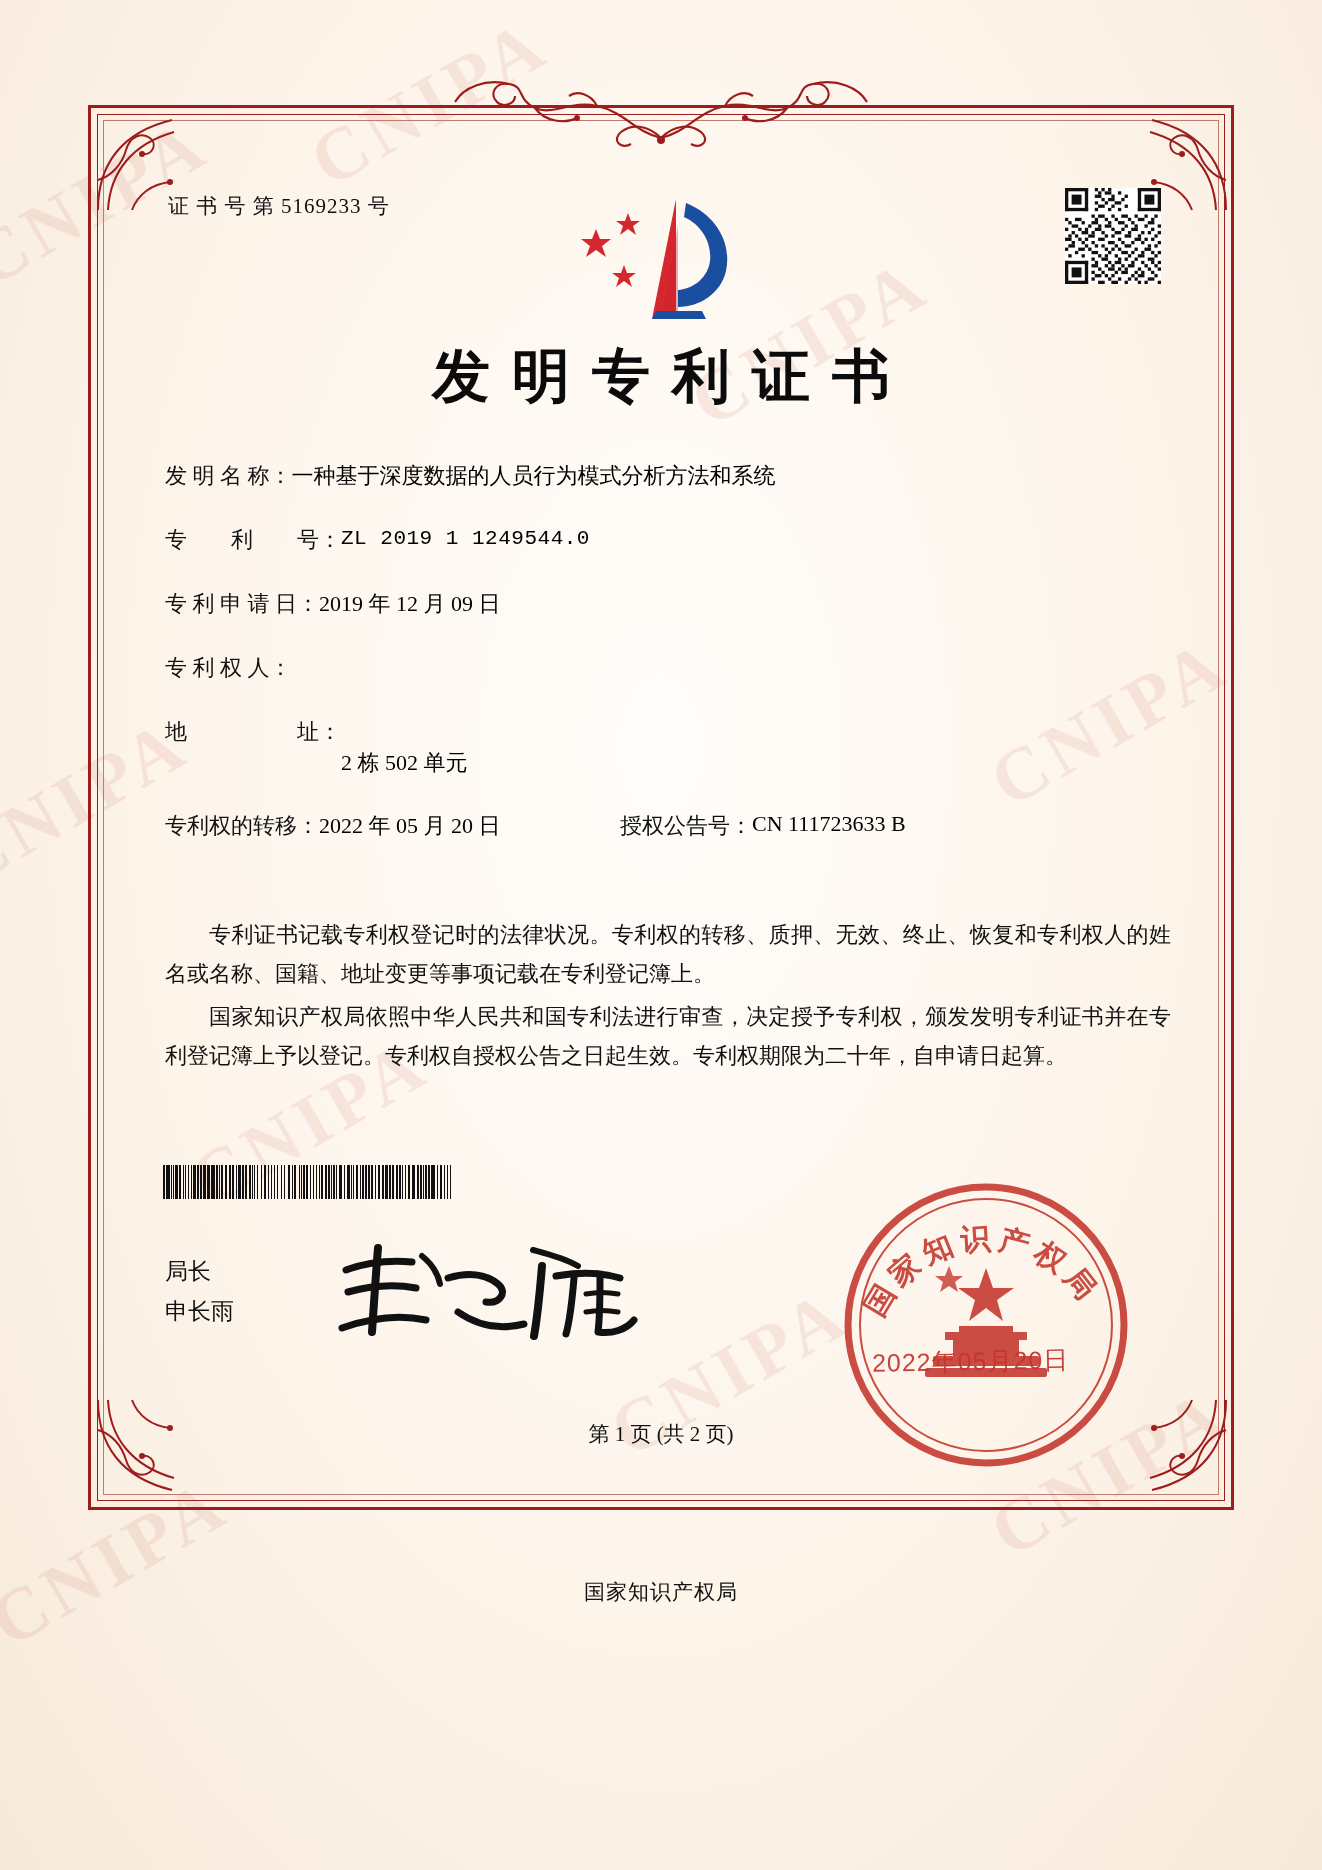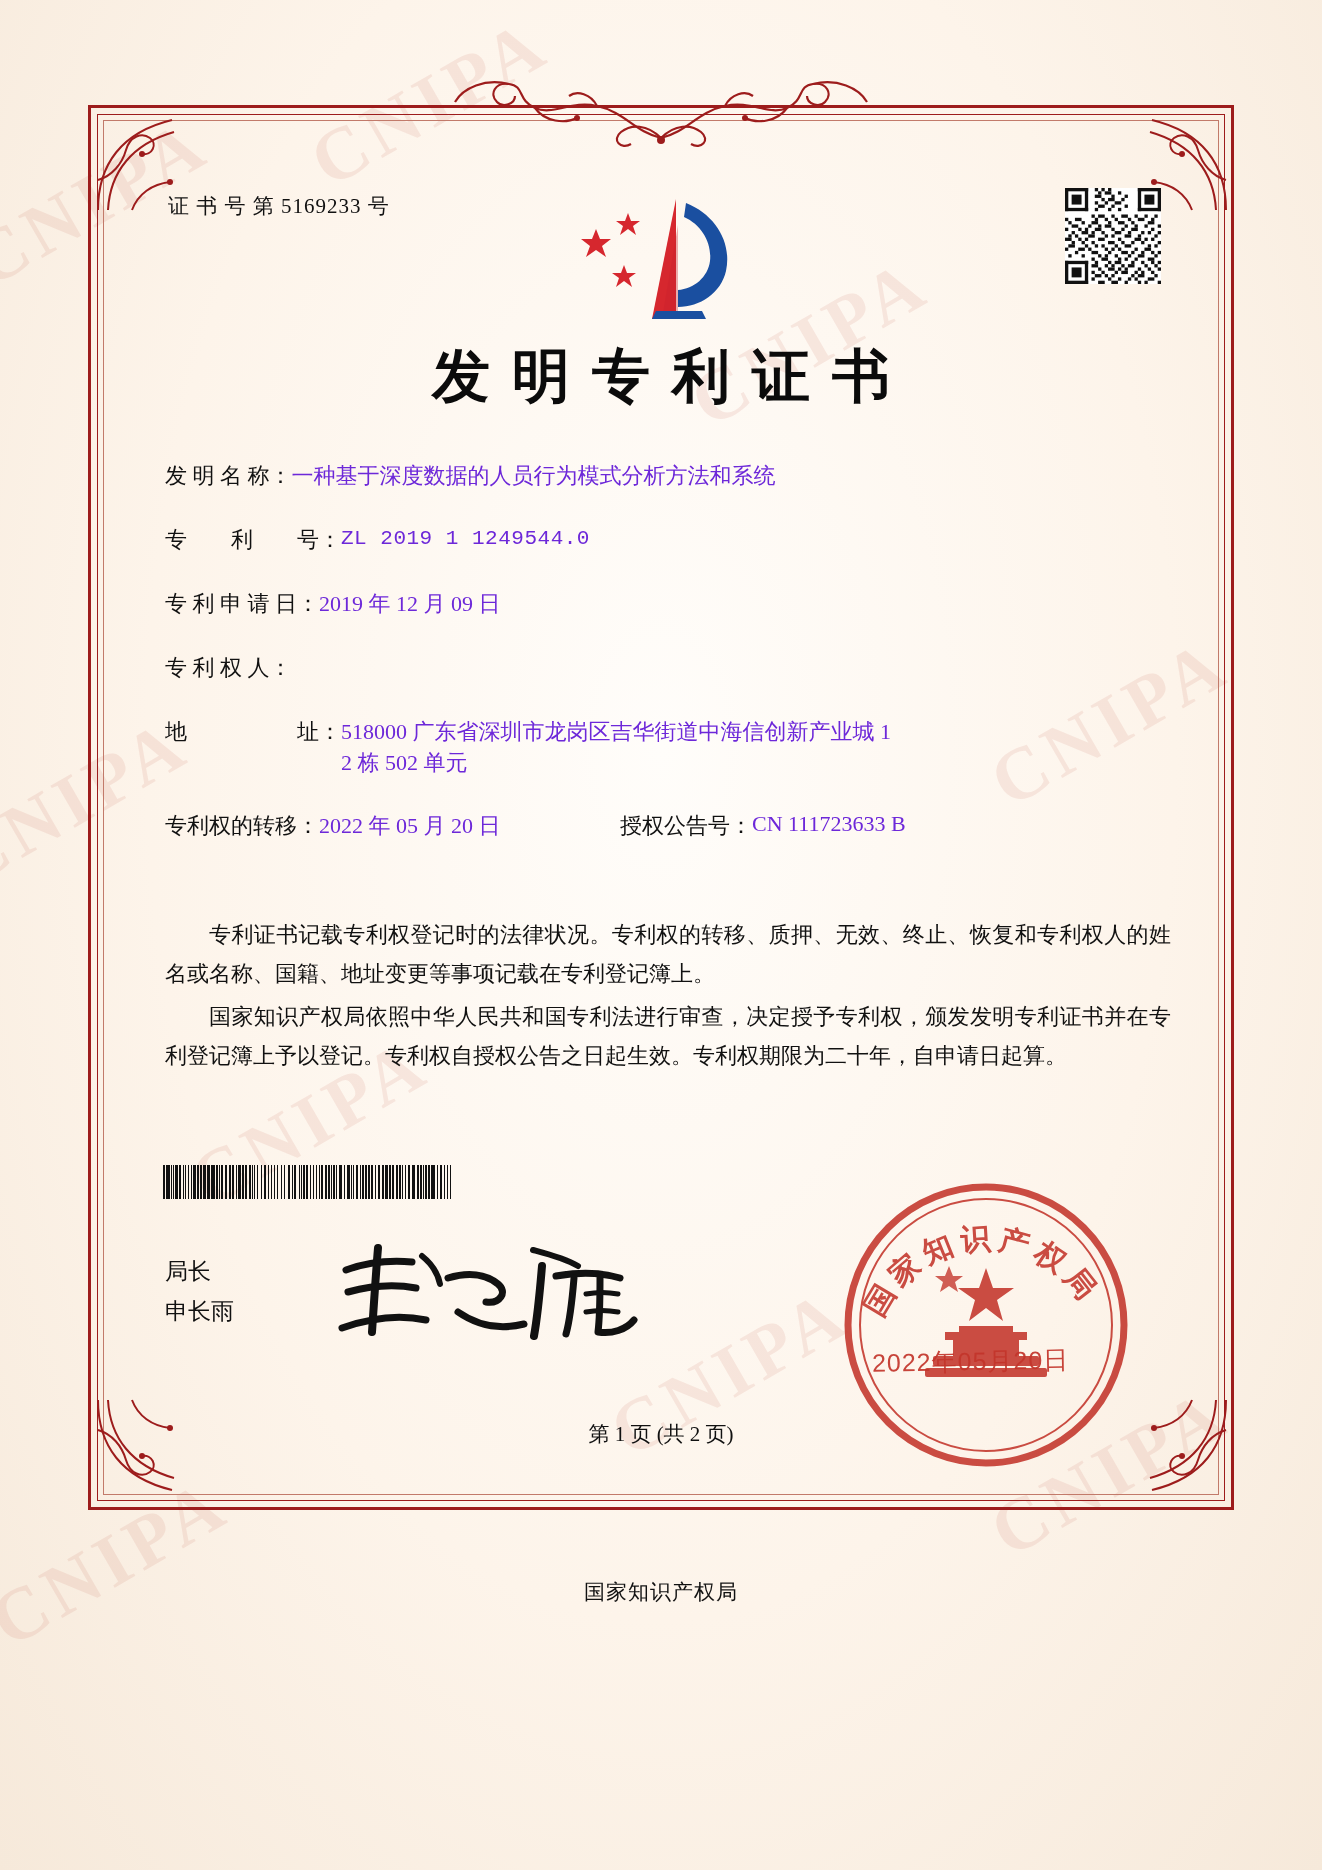--- a/index.html
+++ b/index.html
@@ -139,21 +139,21 @@
     font-size: 22px;
     line-height: 1.45;
   }
   .field-label {
     white-space: pre;
     flex: 0 0 auto;
     color: #111;
   }
   .field-value {
     flex: 1 1 auto;
-    color: #6d28d9;
+    color: #000000;
   }
   .field-value.mono {
     font-family: "Liberation Mono", "DejaVu Sans Mono", monospace;
     font-size: 21px;
     letter-spacing: 0.5px;
   }
   .addr-second {
     margin-left: 0;
   }
 
@@ -581,21 +581,21 @@
       <span class="field-value">2019 年 12 月 09 日</span>
     </div>
 
     <div class="field-row">
       <span class="field-label">专 利 权 人：</span>
     </div>
 
     <div class="field-row">
       <span class="field-label">地　　　　　址：</span>
       <span class="field-value">
-        <span>518000 广东省深圳市龙岗区吉华街道中海信创新产业城 1</span><br>
+        <br>
         <span class="addr-second">2 栋 502 单元</span>
       </span>
     </div>
 
     <div class="dual-row">
       <span class="dual-left">
         <span class="field-label">专利权的转移：</span>
         <span class="field-value">2022 年 05 月 20 日</span>
       </span>
       <span class="dual-right">

